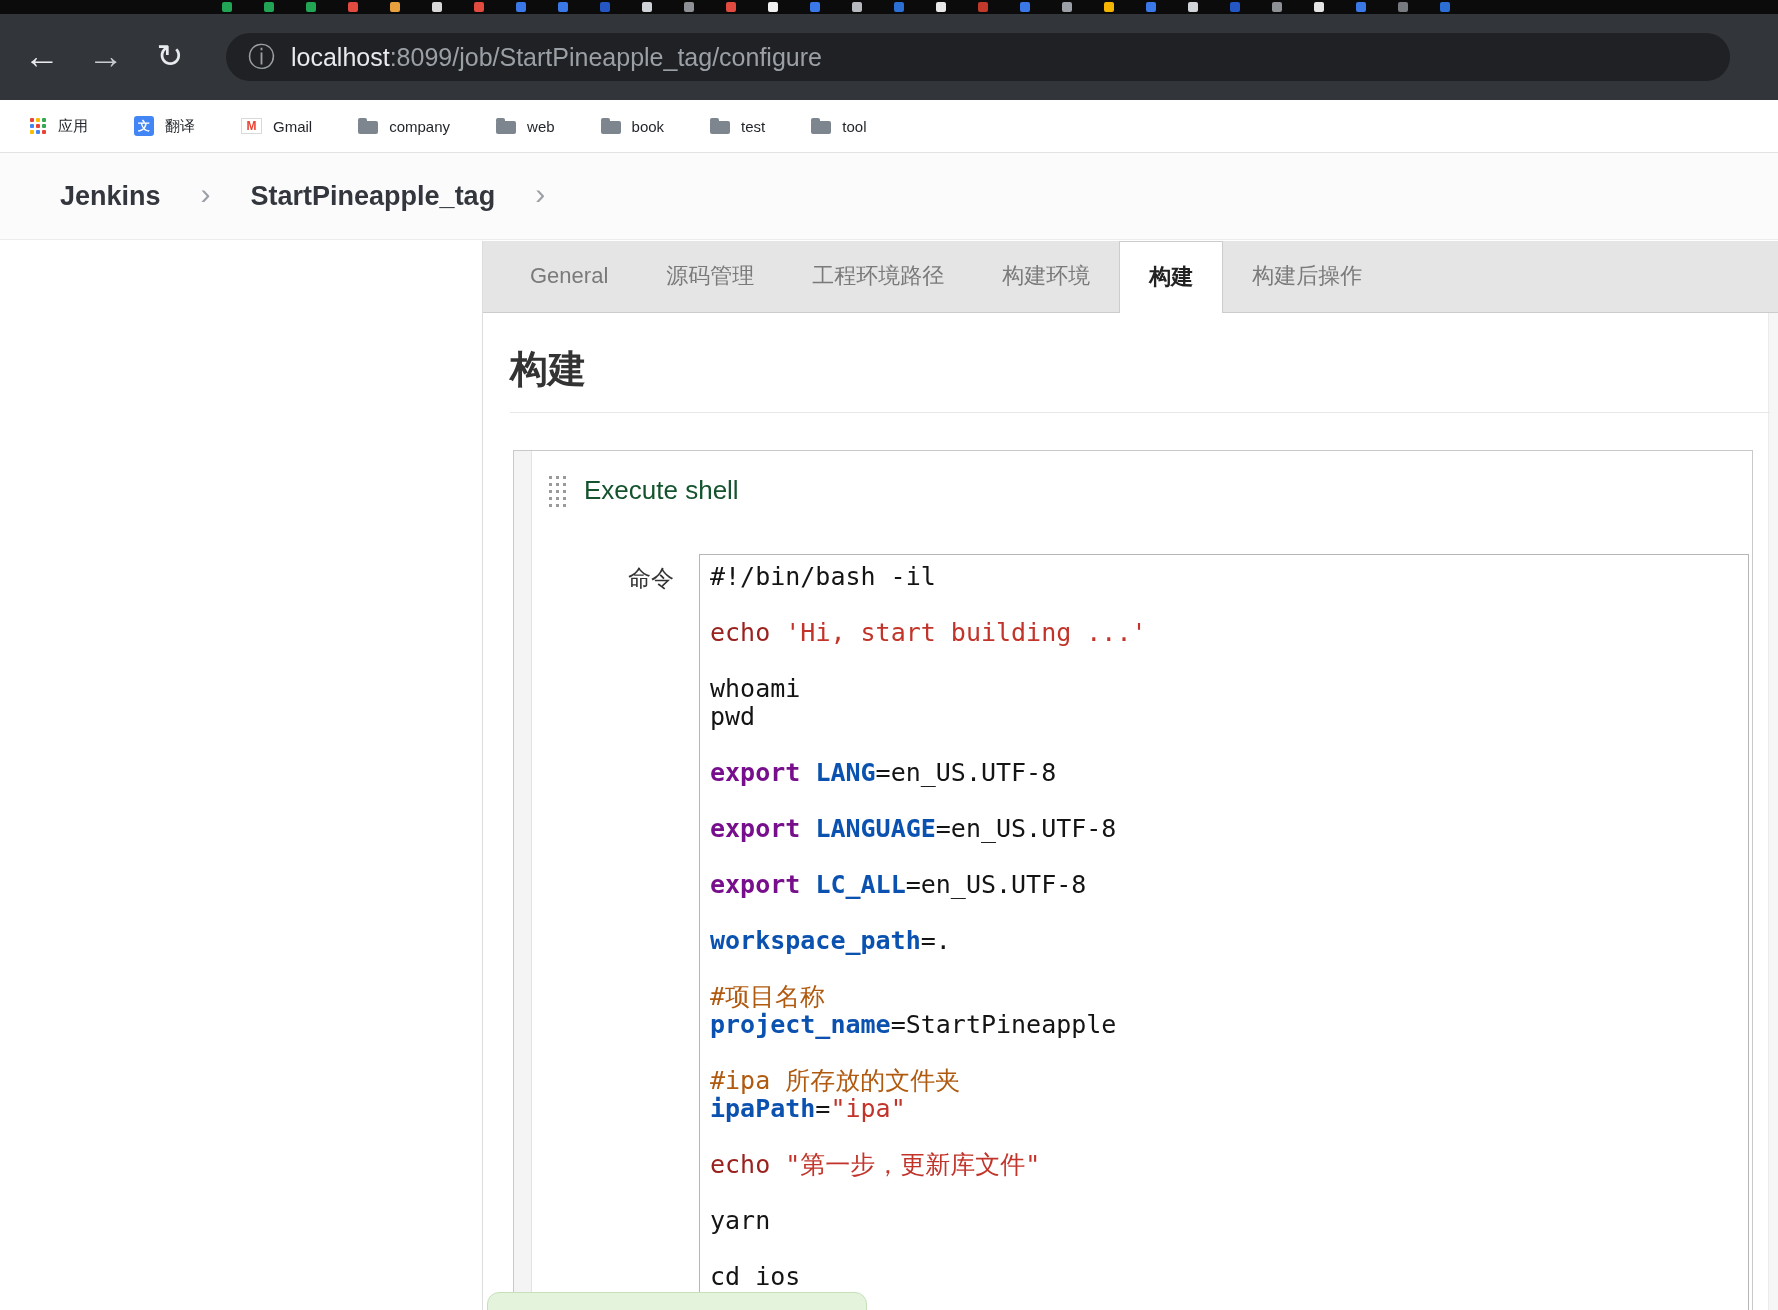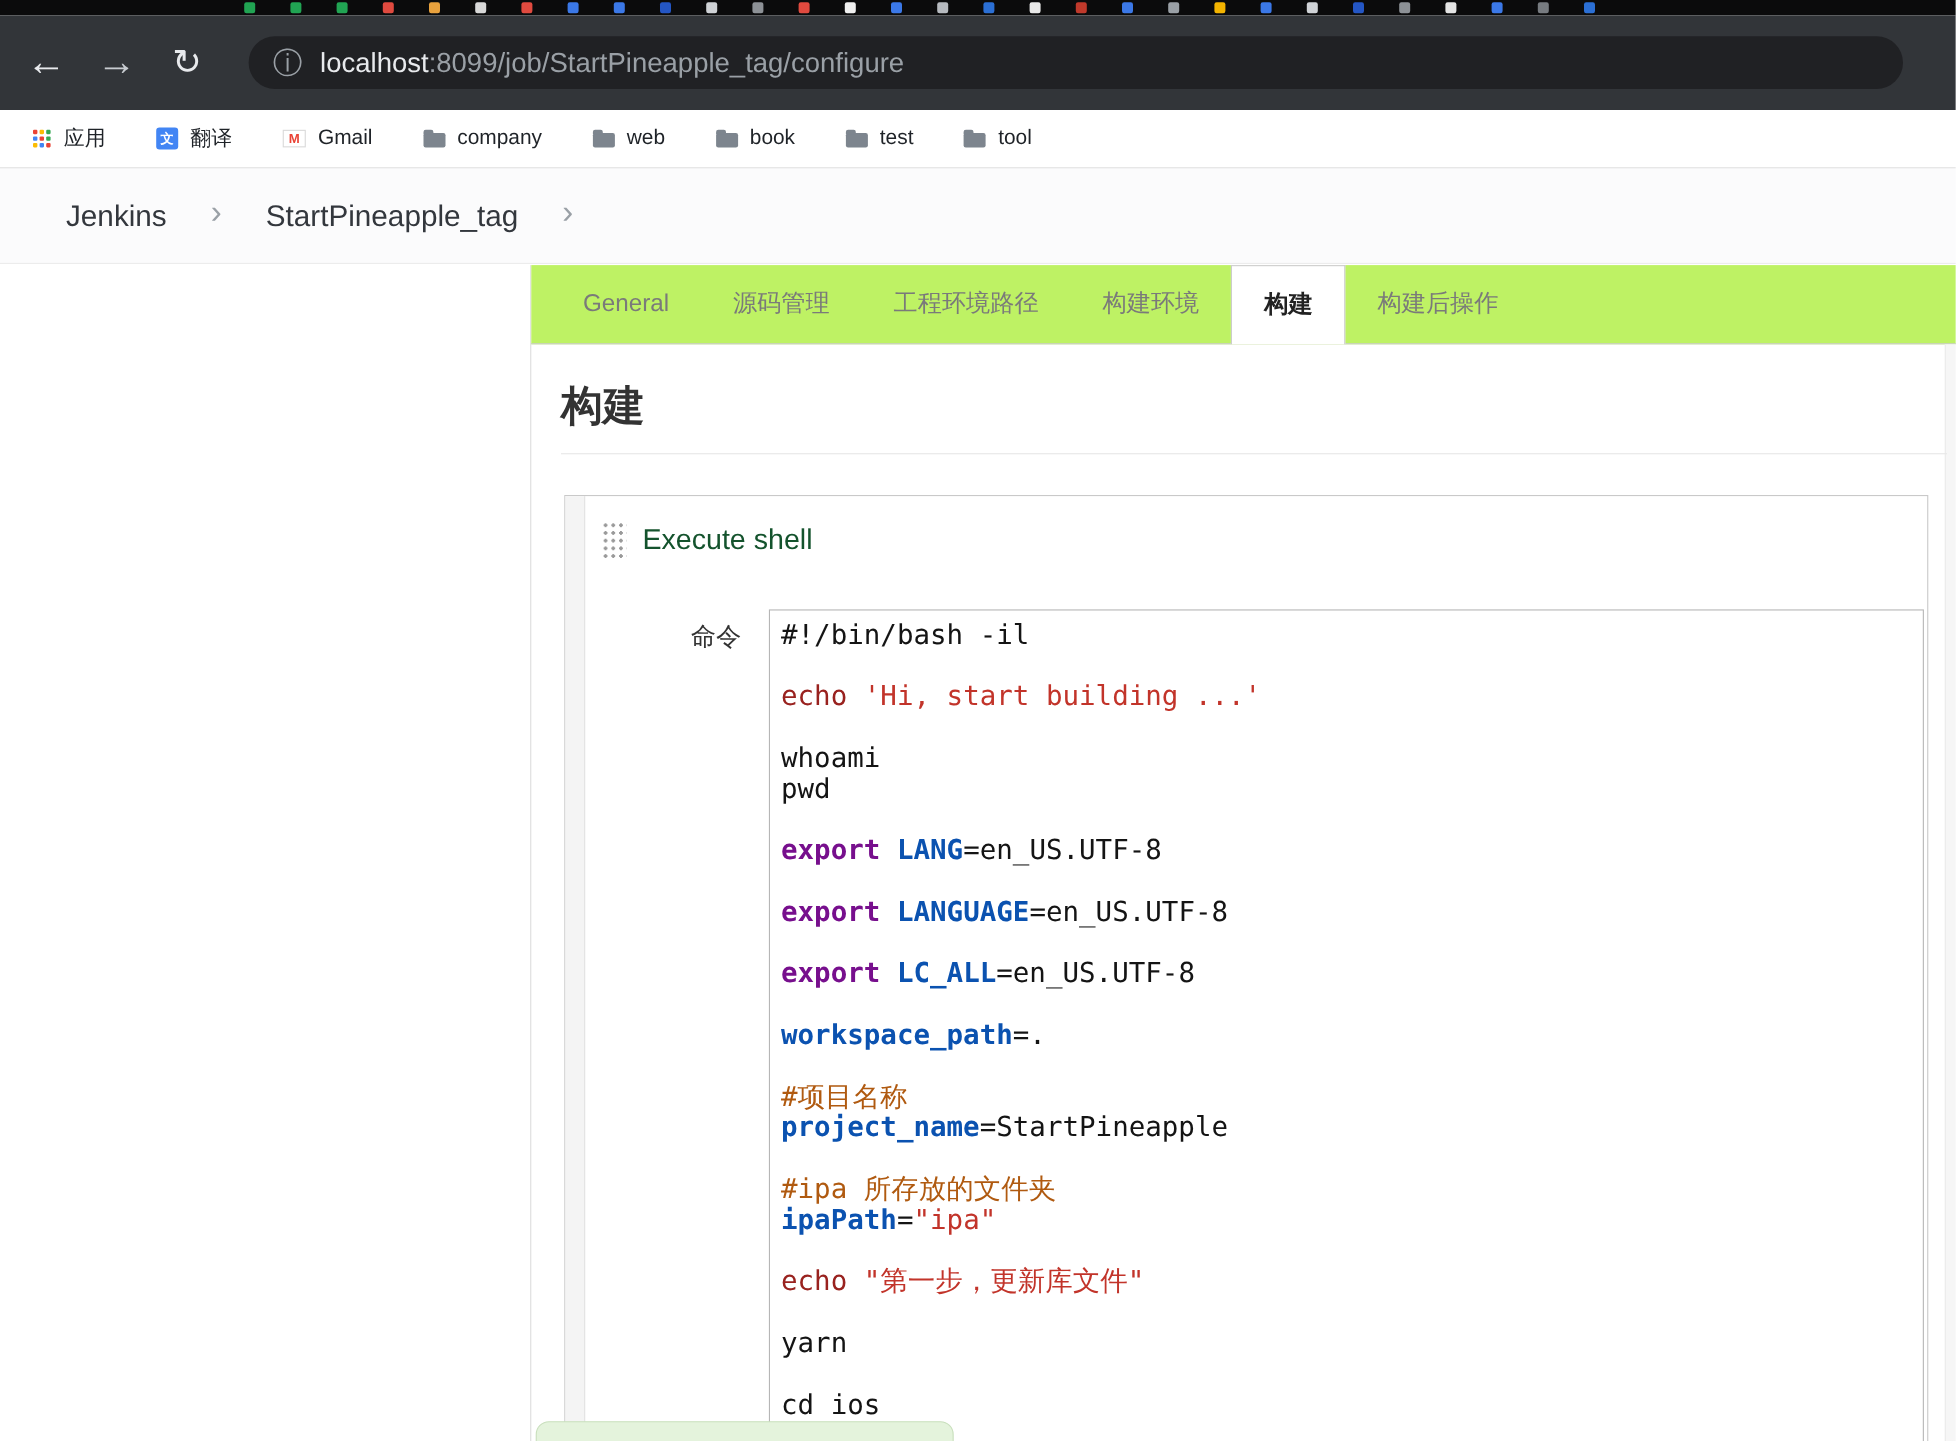--- a/index.html
+++ b/index.html
@@ -18,38 +18,38 @@
 
   #urlbar{position:absolute;left:226px;right:48px;top:19px;height:48px;border-radius:24px;background:#202124;display:flex;align-items:center;padding:0 22px;cursor:text}
   #info-ic{font-size:27px;color:#9aa0a6;margin-right:16px;line-height:1}
   .urltext{font-size:25px;white-space:pre}
   #urlhost{color:#e8eaed}
   #urlrest{color:#9aa0a6}
 
   
   #bookmarks{position:absolute;left:0;top:100px;width:100%;height:52px;background:#fff;display:flex;align-items:center;gap:46px;padding-left:30px}
   .bm-item{display:flex;align-items:center;gap:11px;cursor:pointer}
-  .bm-label{font-size:19px;color:#1f2328}
+  .bm-label{font-size:15px;color:#1f2328}
   .ic{display:inline-block;flex:0 0 auto}
   .ic-apps{position:relative;width:17px;height:17px}
   .ic-apps::before{content:"";position:absolute;left:0;top:0;width:4px;height:4px;border-radius:1px;background:#ea4335;
     box-shadow:6px 0 0 #fbbc04,12px 0 0 #34a853,0 6px 0 #4285f4,6px 6px 0 #ea4335,12px 6px 0 #34a853,0 12px 0 #fbbc04,6px 12px 0 #4285f4,12px 12px 0 #ea4335}
   .ic-translate{width:20px;height:20px;background:#4285f4;border-radius:3px;color:#fff;font-size:12px;line-height:20px;text-align:center;font-weight:bold}
   .ic-gmail{width:21px;height:16px;background:#fff;border:1px solid #d9d9d9;color:#ea4335;font-size:12px;line-height:14px;text-align:center;font-weight:bold}
   .ic-folder{position:relative;width:20px;height:13px;background:#7d858e;border-radius:2px;margin-top:3px}
   .ic-folder::before{content:"";position:absolute;top:-3px;left:0;width:9px;height:4px;background:#7d858e;border-radius:2px 2px 0 0}
 
   
   #crumbbar{position:absolute;left:0;top:152px;width:100%;height:88px;background:#fbfbfc;border-top:1px solid #e2e2e2;border-bottom:1px solid #ececec;display:flex;align-items:center;gap:40px;padding-left:60px}
-  .crumb{font-size:27px;font-weight:400;color:#33373d;cursor:pointer}
+  .crumb{font-size:27px;font-weight:700;color:#33373d;cursor:pointer}
   .crumb-sep{font-size:30px;color:#9aa0a6;margin-top:-4px}
 
   
   #vdiv{position:absolute;left:482px;top:241px;bottom:0;width:1px;background:#ddd}
-  #tabbar{position:absolute;left:483px;top:241px;right:0;height:72px;background:#bef264;border-bottom:1px solid #ccc;display:flex;align-items:flex-end;padding-left:18px}
+  #tabbar{position:absolute;left:483px;top:241px;right:0;height:72px;background:#e5e5e5;border-bottom:1px solid #ccc;display:flex;align-items:flex-end;padding-left:18px}
   .tab{font-size:22px;color:#7a7a7a;padding:0 29px;height:72px;line-height:72px;cursor:pointer;white-space:nowrap}
   .tab.active{background:#fff;border:1px solid #ccc;border-bottom:none;color:#222;font-weight:700;height:72px;margin-bottom:-1px;line-height:70px}
 
   #page-title{position:absolute;left:510px;top:344px;font-size:38px;font-weight:700;color:#333}
   #rule{position:absolute;left:510px;top:412px;width:1260px;height:1px;background:#e7e7e7}
 
   #scrolltrack{position:absolute;right:0;top:313px;bottom:0;width:10px;background:#f6f6f6;border-left:1px solid #ebebeb}
 
   
   #buildbox{position:absolute;left:513px;top:450px;width:1240px;height:900px;background:#fff;border:1px solid #c9c9c9}

